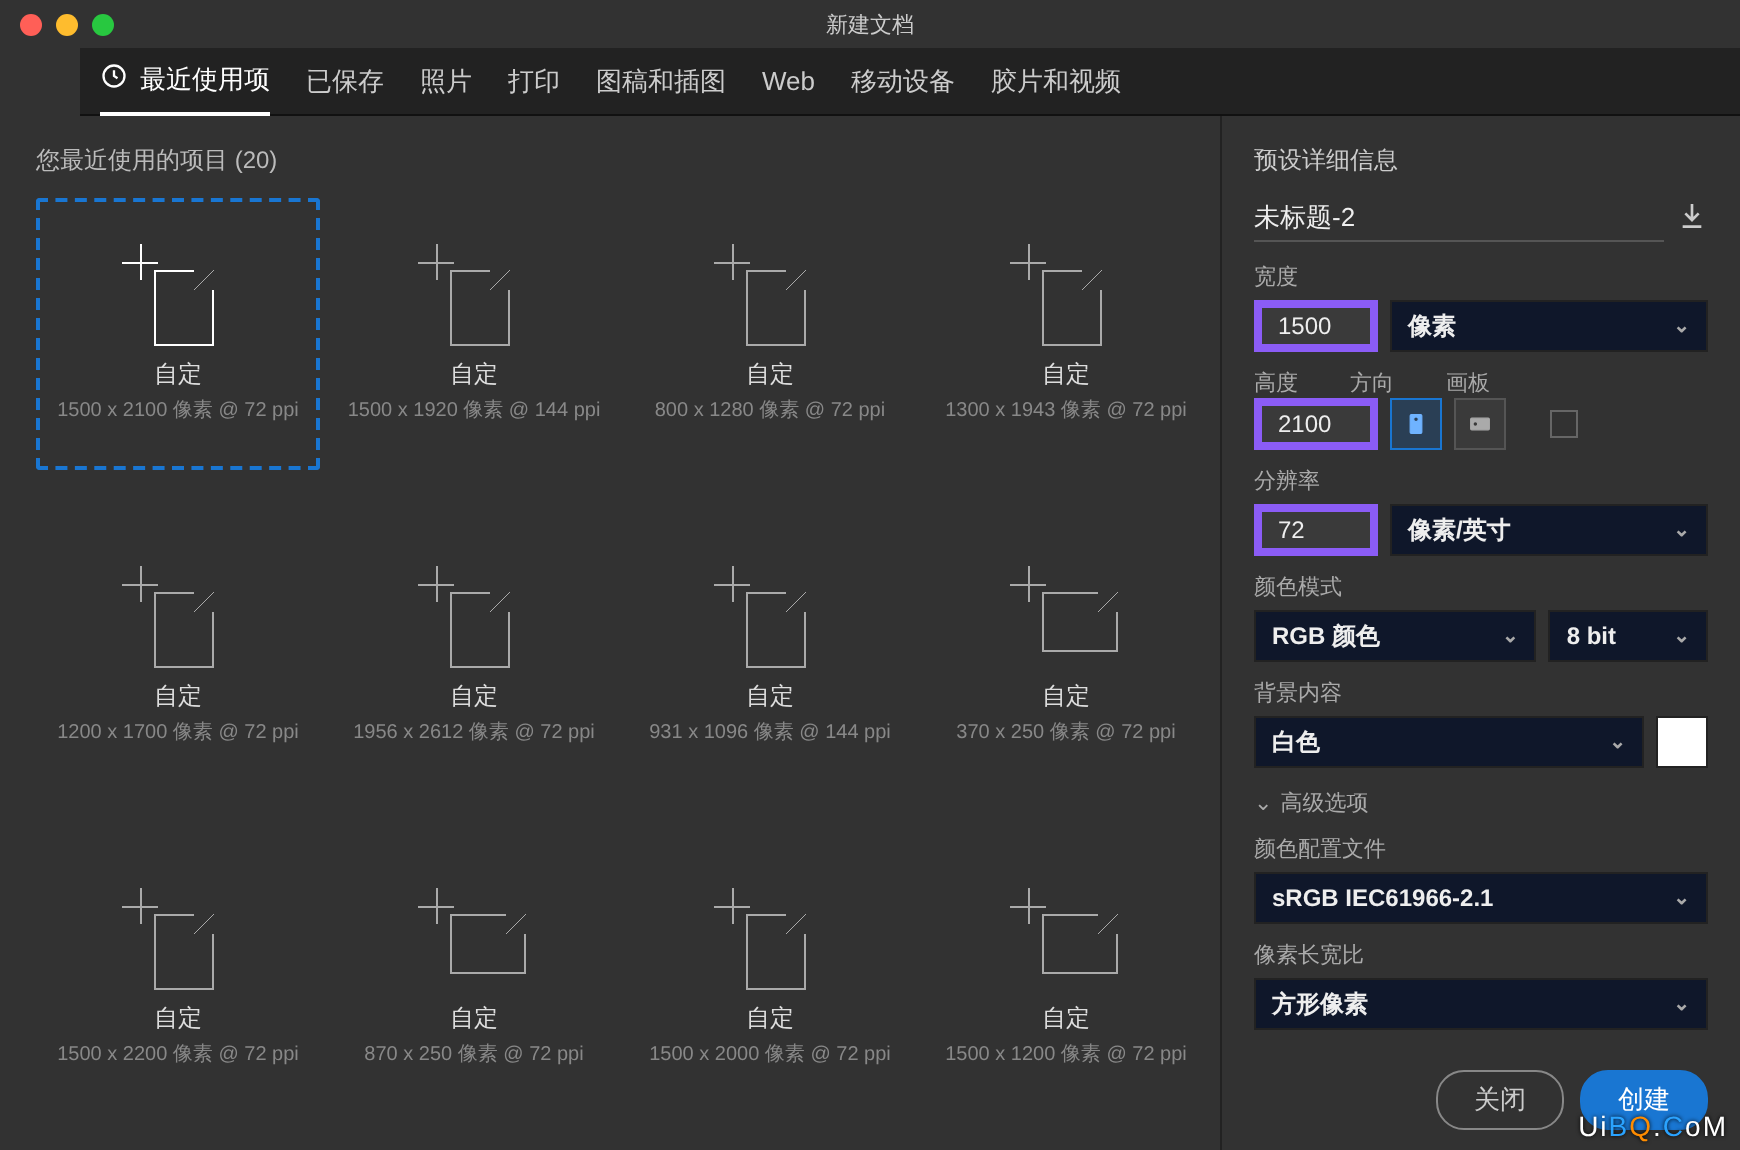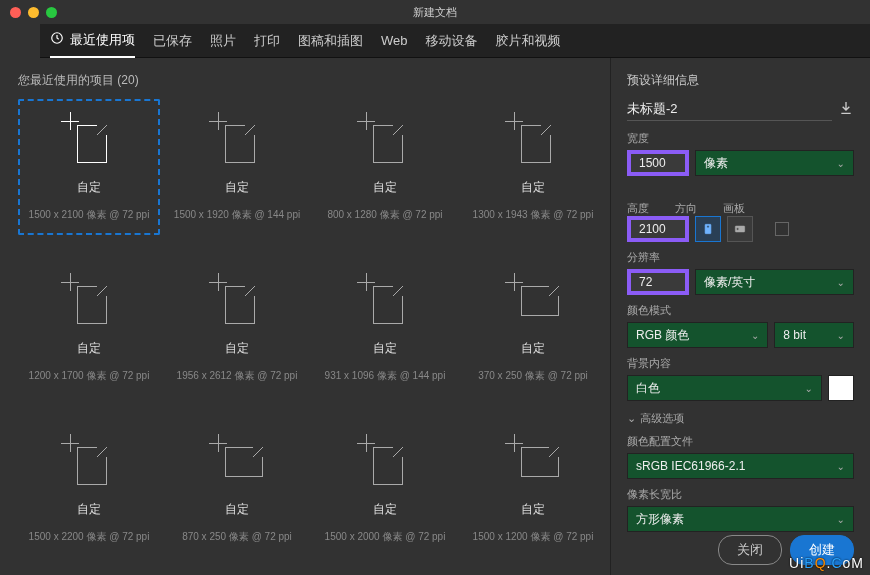--- a/index.html
+++ b/index.html
@@ -18,21 +18,21 @@
 .tab.active { color: #fff; border-bottom: 2px solid #fff; }
 .tab-icon svg { width: 14px; height: 14px; }
 
 .main { display: flex; height: calc(575px - 24px - 34px); }
 .left { flex: 1; padding: 14px 0 0 18px; position: relative; overflow: hidden; }
 .subtitle { font-size: 12px; color: #bbb; margin-bottom: 10px; }
 .grid { display: grid; grid-template-columns: repeat(4, 142px); gap: 4px 6px; height: calc(100% - 24px); overflow-y: auto; padding-right: 8px; }
 .grid::-webkit-scrollbar { width: 6px; }
 .grid::-webkit-scrollbar-thumb { background: #555; border-radius: 3px; }
 
-.preset { width: 142px; height: 136px; display: flex; flex-direction: column; align-items: center; justify-content: center; gap: 12px; cursor: pointer; border: 1px solid transparent; border-radius: 2px; }
+.preset { width: 142px; height: 136px; display: flex; flex-direction: column; align-items: center; justify-content: center; gap: 2px; cursor: pointer; border: 1px solid transparent; border-radius: 2px; }
 .preset.selected { border: 2px dashed #1976d2; }
 .fileicon { position: relative; width: 48px; height: 52px; margin-bottom: 2px; }
 .fileicon .plus-h { position: absolute; left: -4px; top: 8px; width: 18px; height: 0; border-top: 1px solid #aaa; }
 .fileicon .plus-v { position: absolute; left: 5px; top: -1px; width: 0; height: 18px; border-left: 1px solid #aaa; }
 .fileicon .page { position: absolute; left: 12px; top: 12px; width: 30px; height: 38px; border: 1.5px solid #aaa; }
 .fileicon .fold { position: absolute; left: 32px; top: 12px; width: 0; height: 0; border-top: 10px solid #323232; border-left: 10px solid transparent; }
 .fileicon .foldtri { position:absolute; left:32px; top:12px; width:10px; height:10px; background:linear-gradient(135deg, #323232 48%, #aaa 50%, #323232 52%); }
 .preset.selected .fileicon .page { border-color:#fff; }
 .preset.selected .fileicon .plus-h,.preset.selected .fileicon .plus-v { border-color:#fff; }
 .fileicon.landscape .page { width:38px; height:30px; }
@@ -42,21 +42,21 @@
 .p-dims { font-size: 10px; color: #888; }
 
 .right { width: 260px; background: #323232; padding: 14px 16px 0 16px; border-left: 1px solid #222; overflow-y:auto; }
 .right-title { font-size: 12px; color: #ccc; margin-bottom: 8px; }
 .docname-row { display:flex; align-items:center; gap:6px; margin-bottom: 10px; }
 .docname { flex:1; background:transparent; border:none; border-bottom:1px solid #555; color:#eee; font-size:13px; padding: 4px 0; }
 .saveicon { color:#ccc; cursor:pointer; }
 .field-label { font-size: 11px; color: #aaa; margin: 8px 0 4px; }
 .row { display:flex; gap:6px; align-items:center; }
 .input { background:#3a3a3a; border:4px solid #8b5cf6; color:#eee; padding: 4px 8px; font-size:12px; width: 62px; height:26px; }
-.select { background:#14532d; border:1px solid #222; color:#eee; padding: 4px 8px; font-size:12px; height:26px; display:flex; align-items:center; justify-content:space-between; flex:1; cursor:pointer; }
+.select { background:#0f172a; border:1px solid #222; color:#eee; padding: 4px 8px; font-size:12px; height:26px; display:flex; align-items:center; justify-content:space-between; flex:1; cursor:pointer;font-weight:bold; }
 .select .chev { font-size:10px; color:#aaa; }
 .orient-btn { width:26px; height:26px; border:1px solid #555; display:flex; align-items:center; justify-content:center; cursor:pointer; background:#3a3a3a; }
 .orient-btn.active { border-color:#1976d2; background:#2a3f55; }
 .orient-btn svg { width:14px; height:14px; }
 .checkbox { width:14px; height:14px; border:1px solid #666; cursor:pointer; }
 .color-swatch { width:26px; height:26px; background:#fff; border:1px solid #222; cursor:pointer; }
 .adv-toggle { display:flex; align-items:center; gap:4px; font-size:11px; color:#aaa; cursor:pointer; margin: 10px 0 6px; }
 
 .footer { position:absolute; bottom:10px; right:16px; display:flex; gap:8px; }
 .btn { padding: 5px 18px; border-radius: 14px; font-size:13px; cursor:pointer; border:1px solid #888; background:transparent; color:#ccc; }
@@ -264,21 +264,21 @@
 
     <div class="field-label">宽度</div>
     <div class="row">
       <input class="input" value="1500" style="">
       <div class="select">
         <span>像素</span>
           <span class="chev">⌄</span>
       </div>
     </div>
 
-    <div class="row" style="gap:26px; margin-top:25px;text-align:center;">
+    <div class="row" style="gap:26px; margin-top:8px;text-align:center;">
       <div class="field-label" style="margin:0">高度</div>
       <div class="field-label" style="margin:0">方向</div>
       <div class="field-label" style="margin:0">画板</div>
     </div>
     <div class="row">
       <input class="input" value="2100" style="">
       <div class="orient-btn active">
         <svg viewBox="0 0 24 24" stroke="#6fb3ff" fill="#6fb3ff">
             <rect x="7" y="4" width="10" height="16" rx="1"></rect>
             <circle cx="12" cy="8" r="2" fill="#2a3f55"></circle>

